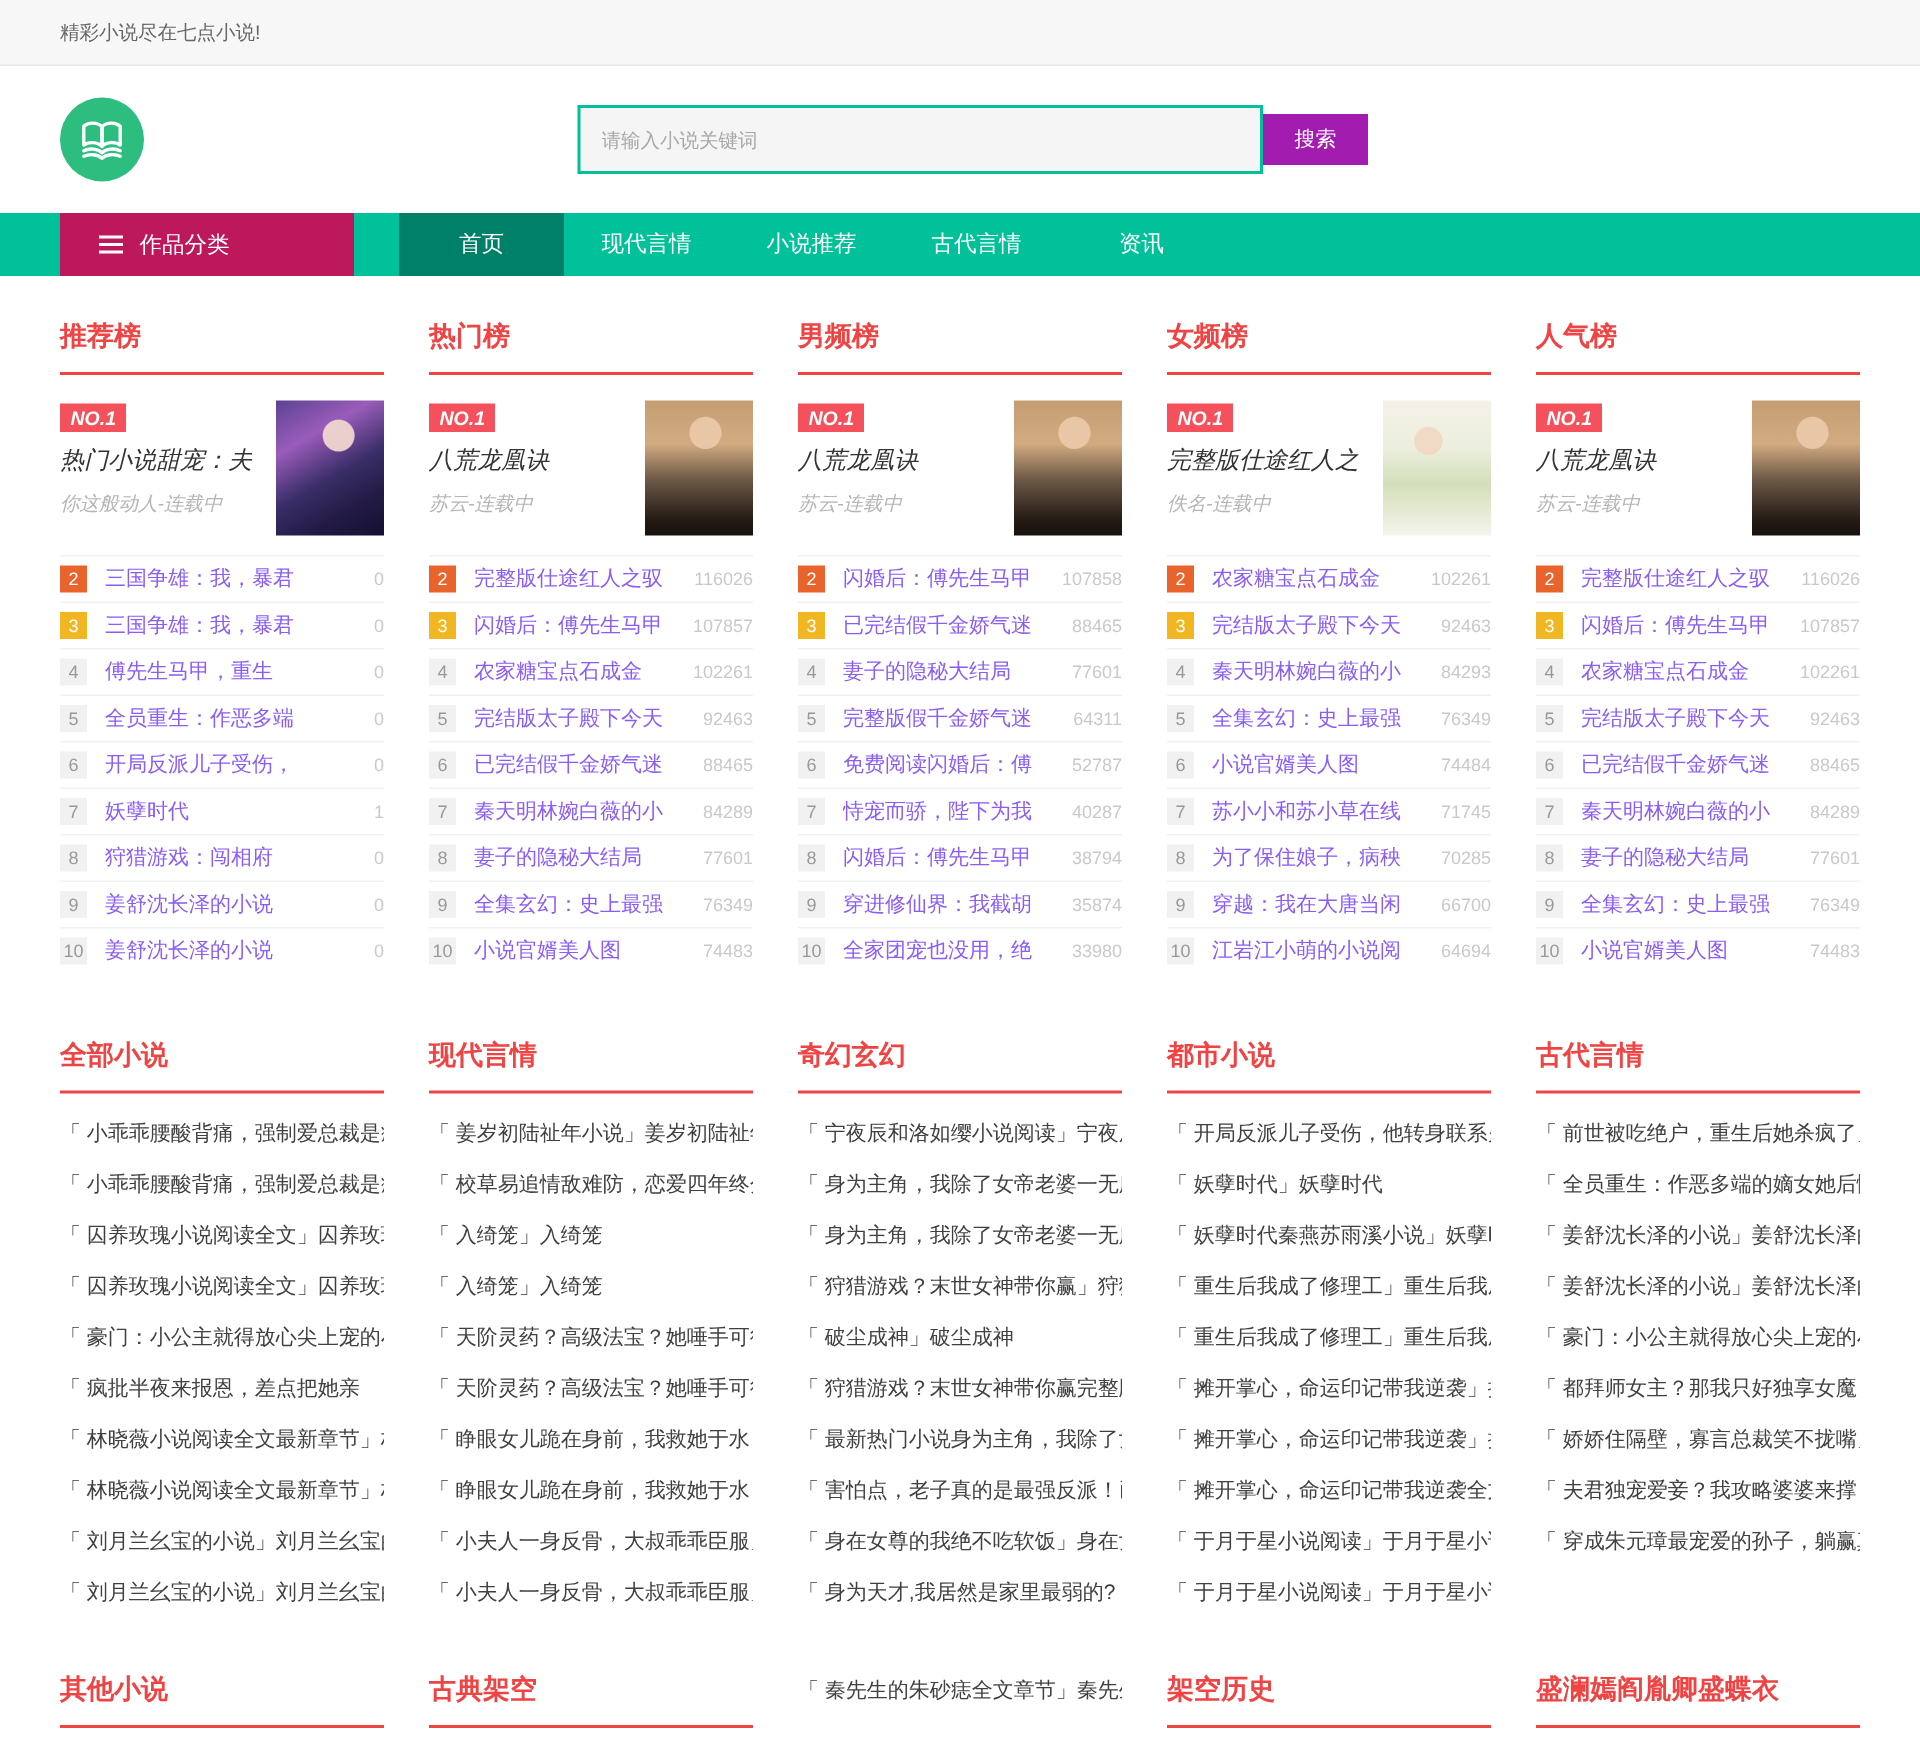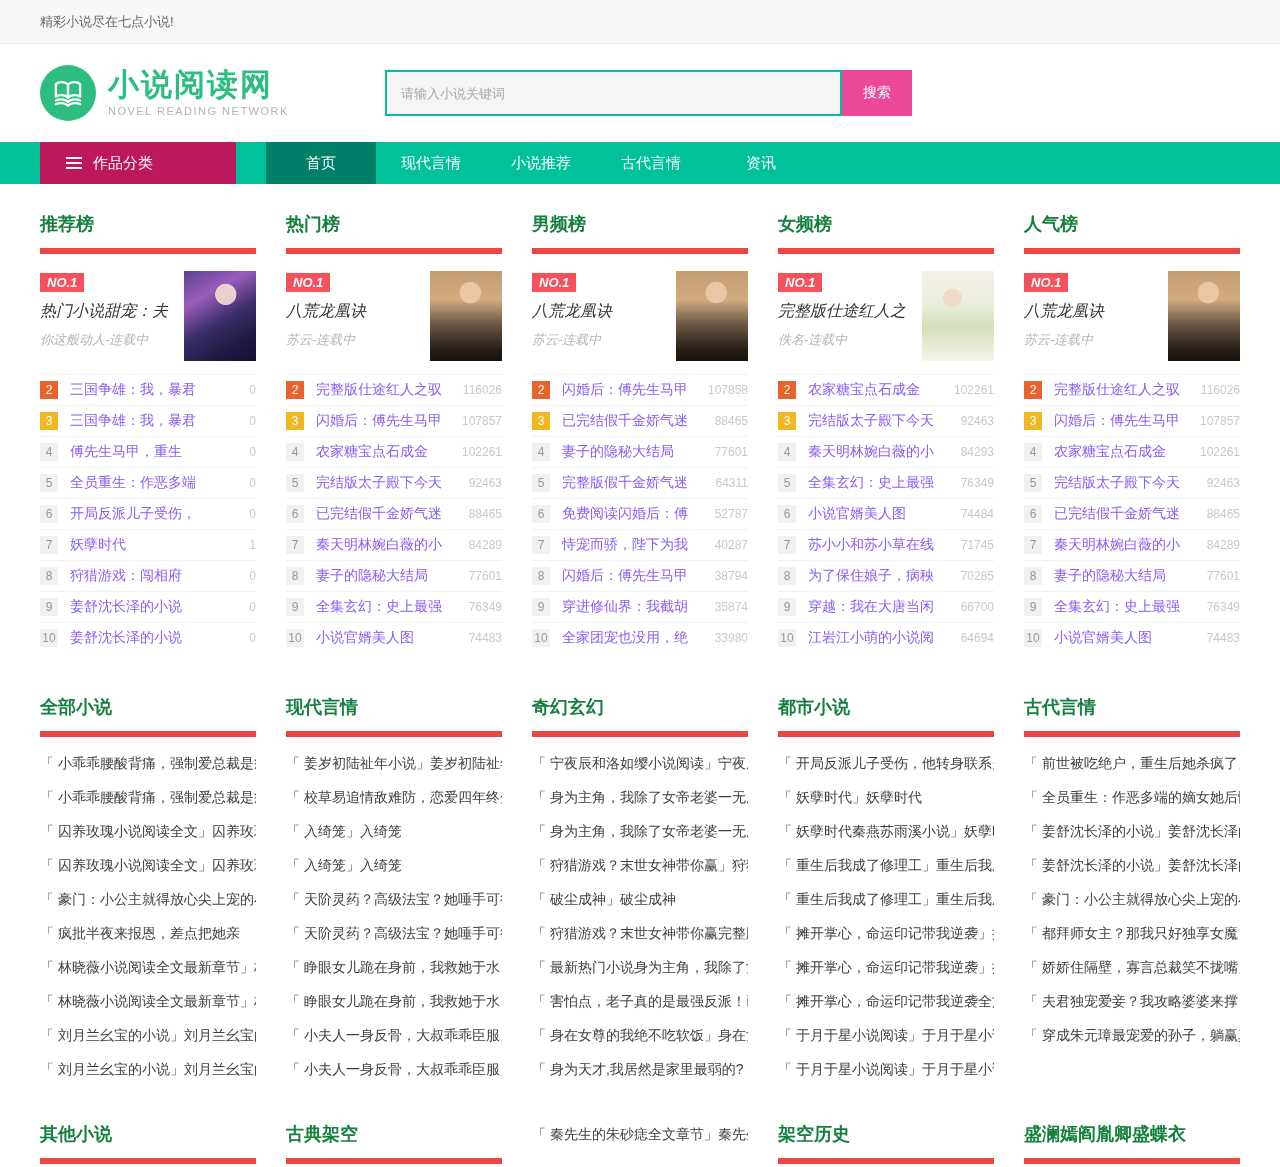--- a/index.html
+++ b/index.html
@@ -20,40 +20,40 @@
   .logo { display:flex; align-items:center; gap:12px; width:345px; cursor:pointer; }
   .logo-circle { width:56px; height:56px; border-radius:50%; background:#2dbd7f;
     display:flex; align-items:center; justify-content:center; flex-shrink:0; }
   .logo-cn { font-size:31px; font-weight:bold; color:#2dbd7f; letter-spacing:2px; line-height:1; }
   .logo-en { font-size:11px; color:#b3b3b3; letter-spacing:1.5px; margin-top:5px; }
   .search-box { display:flex; align-items:center; }
   .search-input { width:457px; height:46px; border:2px solid #00c19a; background:#f5f5f5;
     padding:0 14px; font-size:13px; color:#333; outline:none;
     font-family:"Liberation Sans","DejaVu Sans",sans-serif; }
   .search-input::placeholder { color:#a8a8a8; }
-  .search-btn { width:70px; height:46px; border:none; background:#ec4899; color:#fff;
+  .search-btn { width:70px; height:34px; border:none; background:#a21caf; color:#fff;
     font-size:14px; cursor:pointer; font-family:Liberation Serif, serif; }
 
   
   .nav { background:#00c19a; height:42px; }
   .nav .wrap { display:flex; height:100%; }
   .nav-category { width:196px; height:100%; background:#be185d; color:#fff;
     display:flex; align-items:center; gap:11px; padding-left:26px; font-size:15px; cursor:pointer;text-align:center; }
   .hamburger { display:flex; flex-direction:column; gap:3px; }
   .hamburger i { display:block; width:16px; height:2px; background:#fff; }
   .nav-menu { display:flex; margin:0 0 0 30px; padding:0; list-style:none; }
   .nav-item { width:110px; text-align:center; line-height:42px;
     color:#fff; font-size:15px; cursor:pointer; }
   .nav-item.active { background:#008068; }
 
   
   .rank-grid, .cat-grid { display:grid; grid-template-columns:repeat(5,216px); column-gap:30px; }
   .rank-grid { margin-top:14px; }
-  .sec-title { font-size:18px; font-weight:bold; color:#15803d;
-    padding:14px 0 12px; border-bottom:6px solid #ef4444; }
+  .sec-title { font-size:18px; font-weight:bold; color:#ef4444;
+    padding:14px 0 12px; border-bottom:2px solid #ef4444; }
   .no1 { display:flex; padding:17px 0 13px; cursor:pointer; }
   .no1-info { flex:1; min-width:0; padding-top:2px;font-style:italic; }
   .no1-badge { display:inline-block; background:#f4515c; color:#fff; font-size:13px;
     font-weight:bold; padding:2px 7px; }
   .no1-title { font-size:16px; color:#333; margin-top:9px; white-space:nowrap; overflow:hidden; }
   .no1-meta { font-size:13px; color:#b5b5b5; margin-top:9px; white-space:nowrap; overflow:hidden; }
   .no1-cover { width:72px; height:90px; flex-shrink:0; margin-left:6px; }
   .cover-purple { background:
     radial-gradient(circle at 58% 26%, rgba(240,214,206,.95) 0 13%, rgba(240,214,206,0) 14%),
     linear-gradient(150deg,#5b4390 0%,#9a5cbb 28%,#3a2e68 55%,#221a44 78%,#141031 100%); }
@@ -93,24 +93,20 @@
   <div class="wrap">
     <div class="logo">
       <span class="logo-circle">
         <svg width="34" height="28" viewBox="0 0 36 30" fill="none" stroke="#fff" stroke-width="2.4" stroke-linecap="round" stroke-linejoin="round">
           <path d="M18 6 C15 2.5, 8 2.5, 5 5.5 L5 19 C8 16.5, 15 16.5, 18 20 Z"></path>
           <path d="M18 6 C21 2.5, 28 2.5, 31 5.5 L31 19 C28 16.5, 21 16.5, 18 20 Z"></path>
           <path d="M5 23 C9 21, 15 21.5, 18 24.5 C21 21.5, 27 21, 31 23"></path>
           <path d="M5 27 C9 25, 15 25.5, 18 28.5 C21 25.5, 27 25, 31 27"></path>
         </svg>
       </span>
-      <span>
-        <div class="logo-cn">小说阅读网</div>
-        <div class="logo-en">NOVEL READING NETWORK</div>
-      </span>
     </div>
     <div class="search-box">
       <input class="search-input" type="text" placeholder="请输入小说关键词" style="">
       <button class="search-btn">搜索</button>
     </div>
   </div>
 </div>
 
 <div class="nav">
   <div class="wrap">

